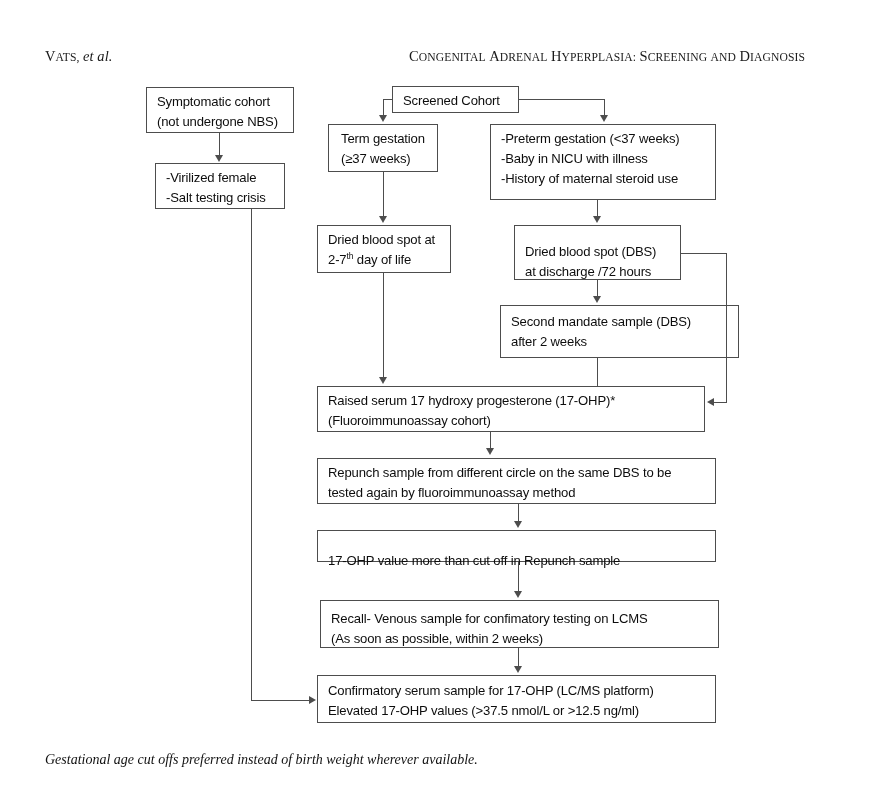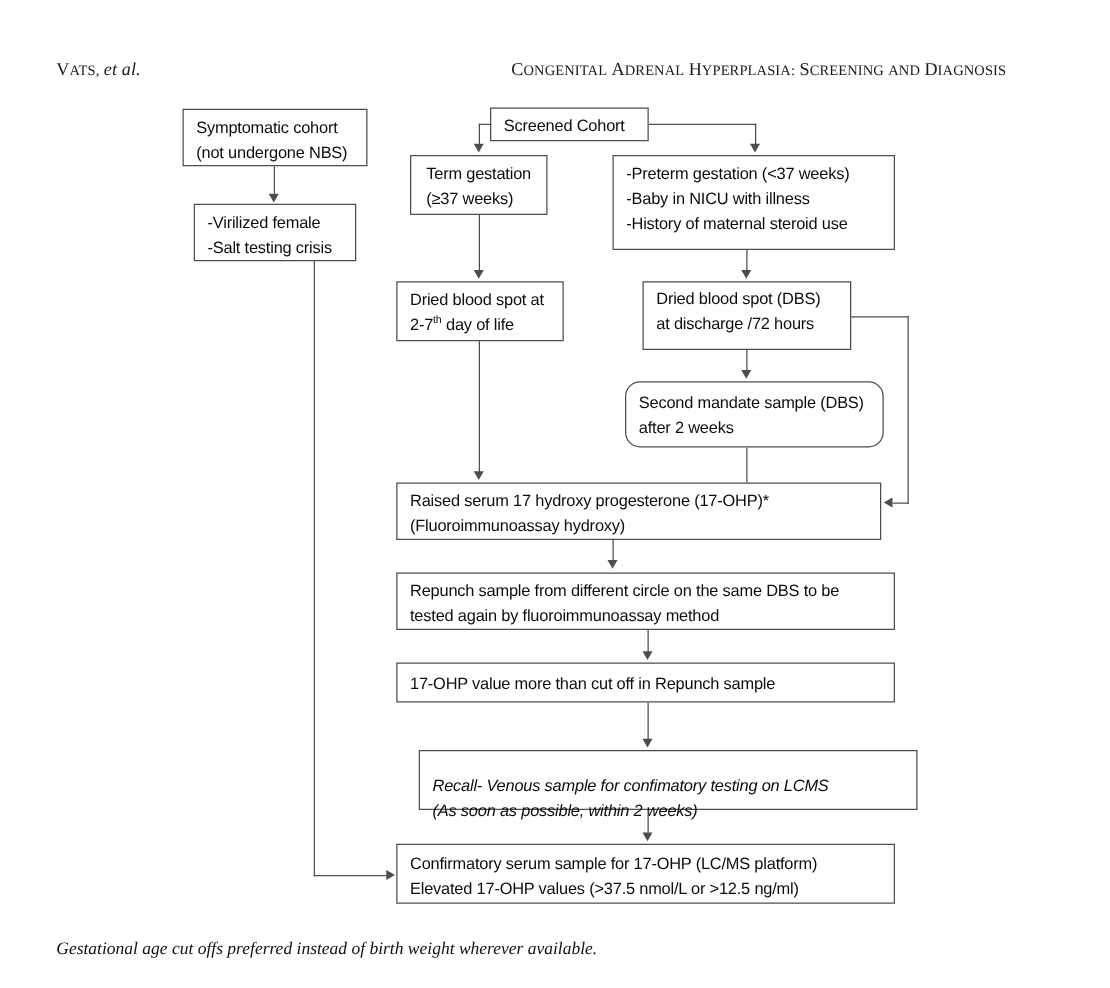--- a/index.html
+++ b/index.html
@@ -132,45 +132,45 @@
     <span class="ln">-Preterm gestation (&lt;37 weeks)</span>
     <span class="ln">-Baby in NICU with illness</span>
     <span class="ln">-History of maternal steroid use</span>
   </div>
 
   <div class="node" style="left:317px; top:225px; width:134px; height:48px;">
     <span class="ln">Dried blood spot at</span>
     <span class="ln"><span>2-7</span><sup>th</sup><span> day of life</span></span>
   </div>
 
-  <div class="node" style="left:514px; top:225px; width:167px; height:55px; padding-top:3px;">
+  <div class="node" style="left:514px; top:225px; width:167px; height:55px; padding-top:16px;">
     <span class="ln">Dried blood spot (DBS)</span>
     <span class="ln">at discharge /72 hours</span>
   </div>
 
-  <div class="node" style="left:500px; top:305px; width:207px; height:53px; padding-top:6px;border-radius:12px;">
+  <div class="node" style="left:500px; top:305px; width:239px; height:53px; padding-top:6px;">
     <span class="ln">Second mandate sample (DBS)</span>
     <span class="ln">after 2 weeks</span>
   </div>
 
   <div class="node" style="left:317px; top:386px; width:388px; height:46px;">
     <span class="ln">Raised serum 17 hydroxy progesterone (17-OHP)*</span>
-    <span class="ln">(Fluoroimmunoassay hydroxy)</span>
+    <span class="ln">(Fluoroimmunoassay cohort)</span>
   </div>
 
   <div class="node" style="left:317px; top:458px; width:399px; height:46px;">
     <span class="ln">Repunch sample from different circle on the same DBS to be</span>
     <span class="ln">tested again by fluoroimmunoassay method</span>
   </div>
 
-  <div class="node" style="left:317px; top:530px; width:399px; height:32px; padding-top:6px;">
+  <div class="node" style="left:317px; top:530px; width:399px; height:32px; padding-top:20px;">
     <span class="ln">17-OHP value more than cut off in Repunch sample</span>
   </div>
 
-  <div class="node" style="left:335px; top:600px; width:399px; height:48px; padding-top:18px;font-style:italic;">
+  <div class="node" style="left:320px; top:600px; width:399px; height:48px; padding-top:8px;">
     <span class="ln">Recall- Venous sample for confimatory testing on LCMS</span>
     <span class="ln">(As soon as possible, within 2 weeks)</span>
   </div>
 
   <div class="node" style="left:317px; top:675px; width:399px; height:48px; padding-top:5px;">
     <span class="ln">Confirmatory serum sample for 17-OHP (LC/MS platform)</span>
     <span class="ln">Elevated 17-OHP values (&gt;37.5 nmol/L or &gt;12.5 ng/ml)</span>
   </div>
 
   <div class="vline" style="left:219px; top:133px; height:22px;"></div>

